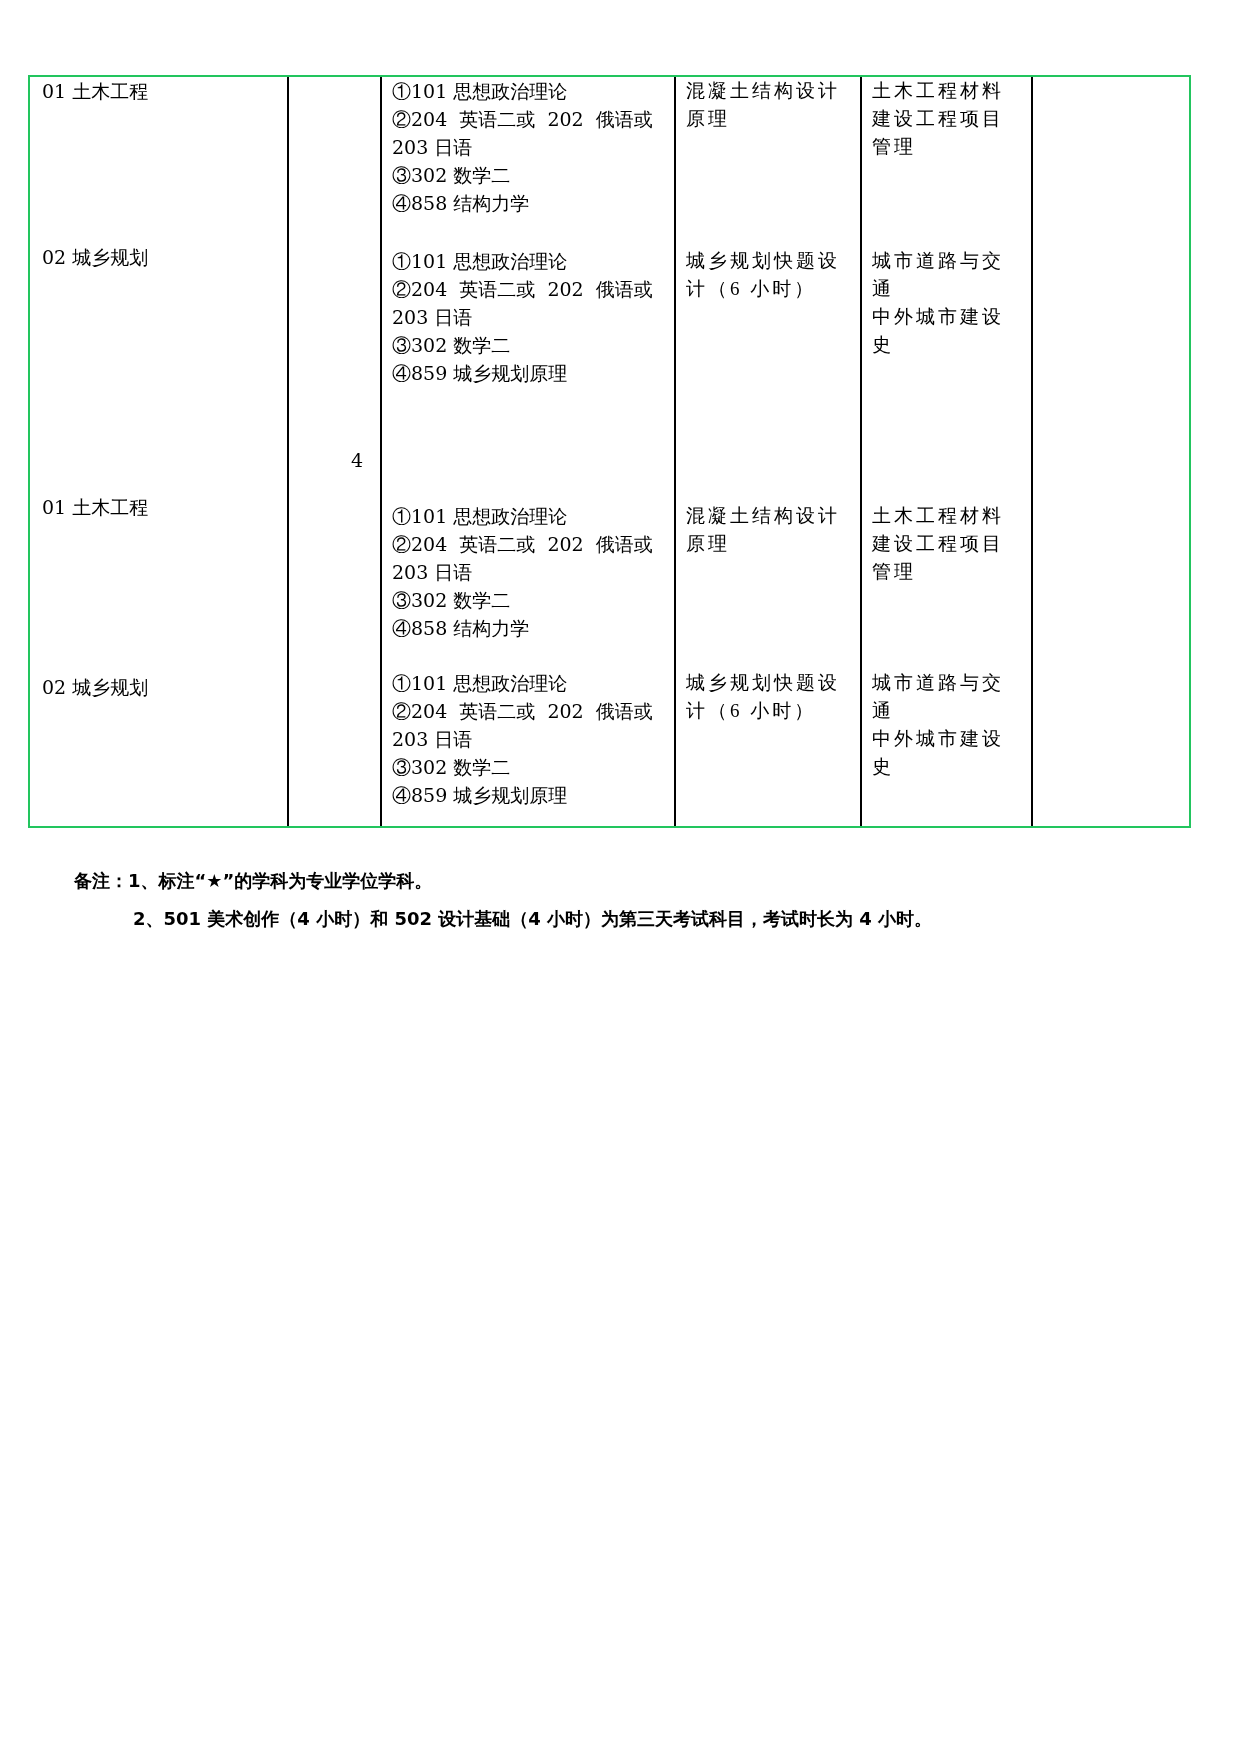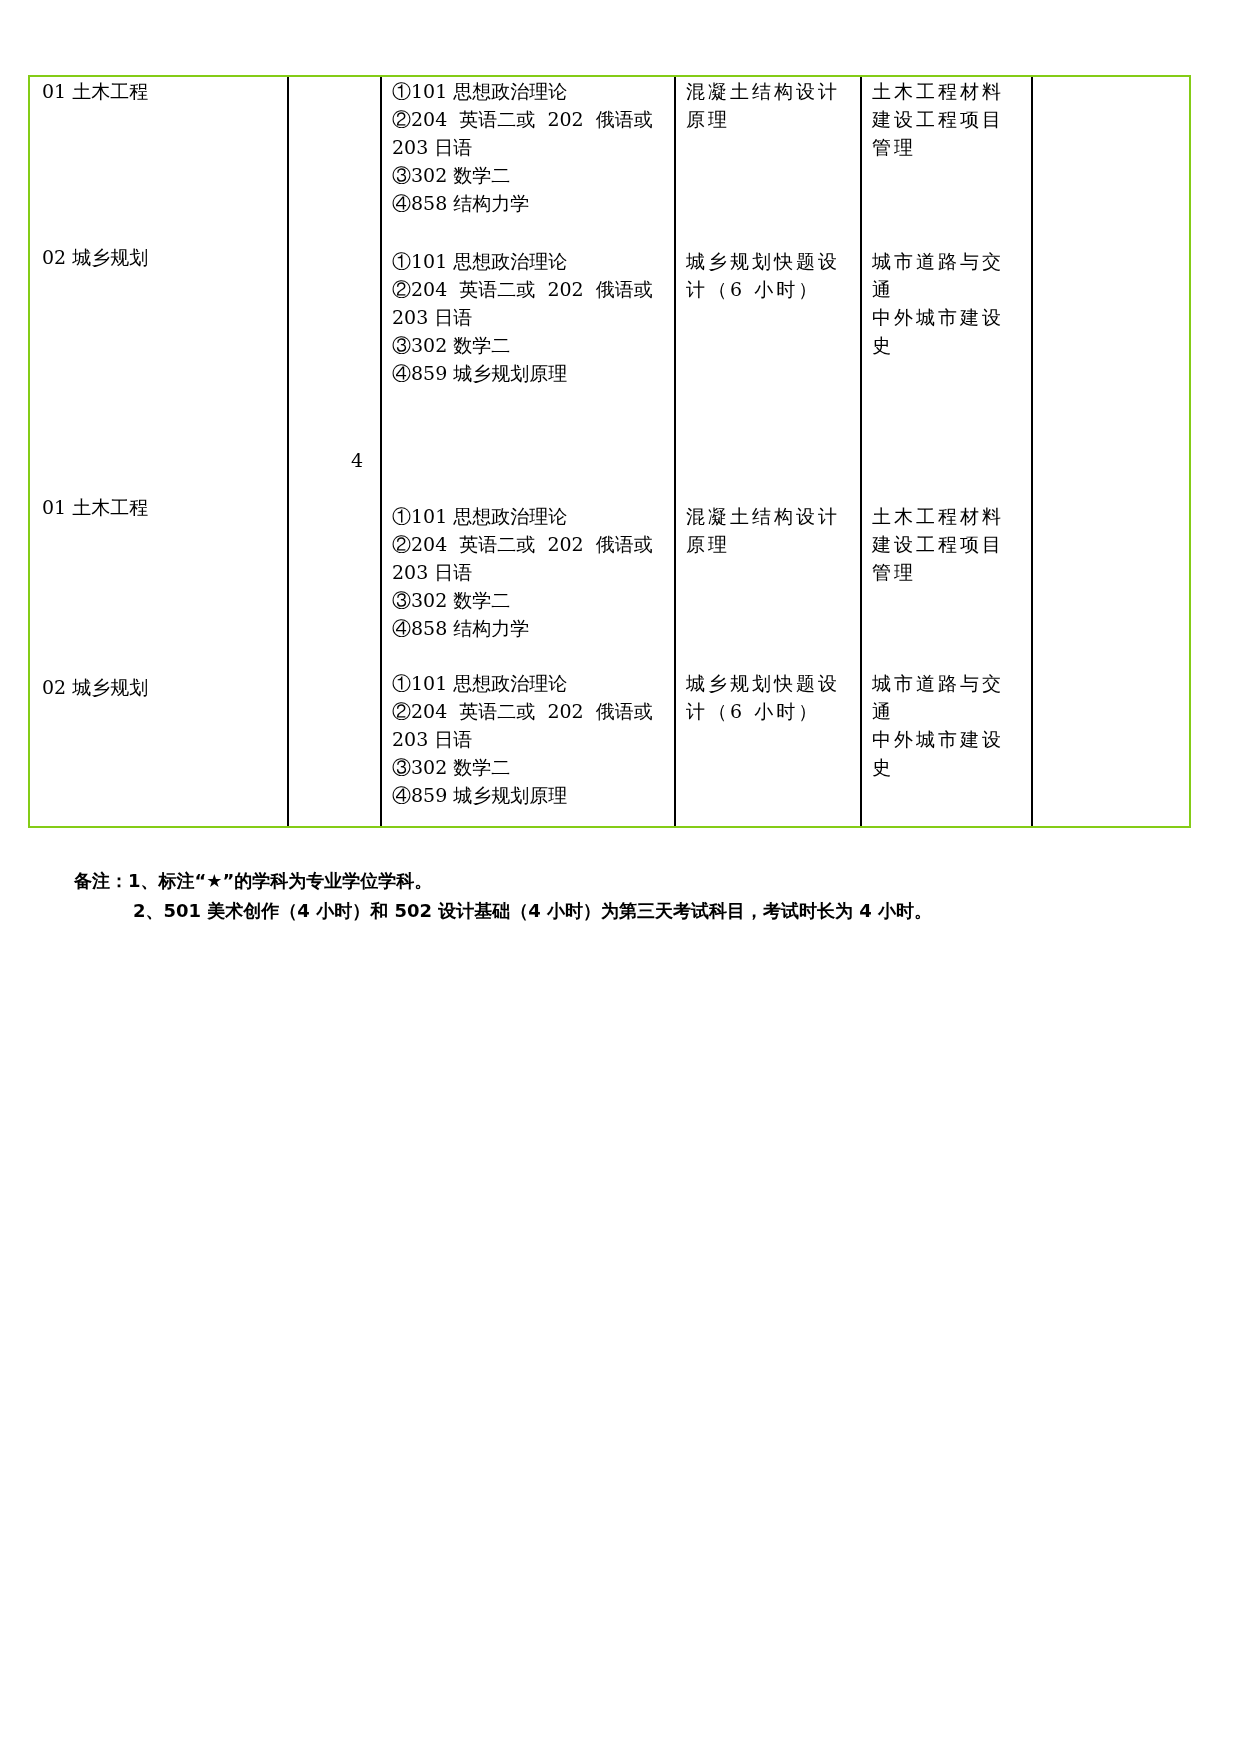--- a/index.html
+++ b/index.html
@@ -4,33 +4,33 @@
   <style>
     html, body { margin: 0; padding: 0; background: #ffffff; }
     body {
       width: 1240px; height: 1754px; position: relative; overflow: hidden;
       font-family: "DejaVu Serif", "Liberation Serif", serif;
       color: #000;
     }
     .tbl {
       position: absolute; left: 28px; top: 75px;
       width: 1163px; height: 753px;
-      border: 2px solid #84cc16; box-sizing: border-box;
+      border: 2px solid #22c55e; box-sizing: border-box;
     }
     .vline { position: absolute; top: 0; bottom: 0; width: 2px; background: #000; }
     .cell-text {
       position: absolute; font-size: 19px; line-height: 28px; white-space: pre;
     }
-    .spaced { letter-spacing: 3px; }
+    .spaced { letter-spacing: 3px; font-family: Liberation Serif, serif; }
     .notes {
       position: absolute; left: 74px; top: 866px;
       font-family: "DejaVu Sans", "Liberation Sans", sans-serif;
       font-size: 18px; line-height: 30px; font-weight: bold;
     }
-    .notes .line2 { padding-left: 59px; }
+    .notes .line2 { padding-left: 59px; margin-top: 8px; }
   </style>
 </head>
 <body>
 
 <div class="tbl">
   <div class="vline" style="left:257px"></div>
   <div class="vline" style="left:350px"></div>
   <div class="vline" style="left:644px"></div>
   <div class="vline" style="left:830px"></div>
   <div class="vline" style="left:1001px"></div>

